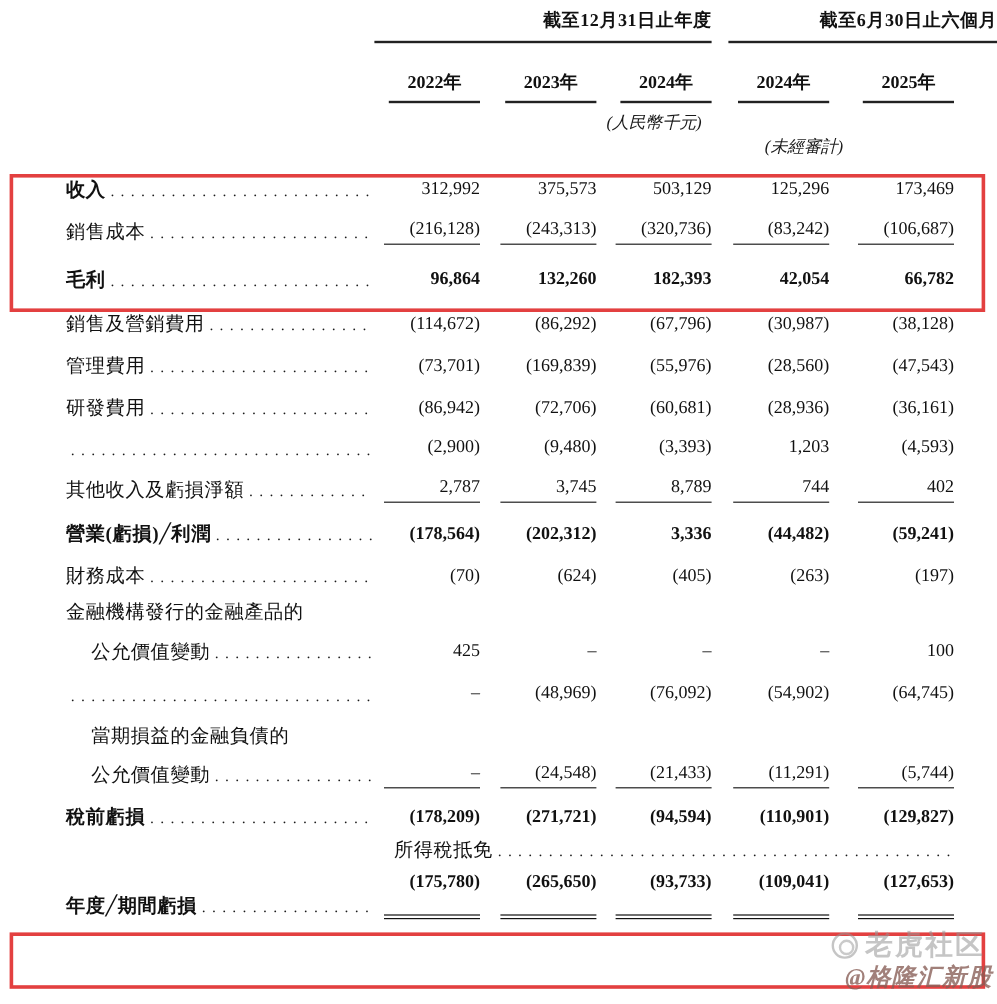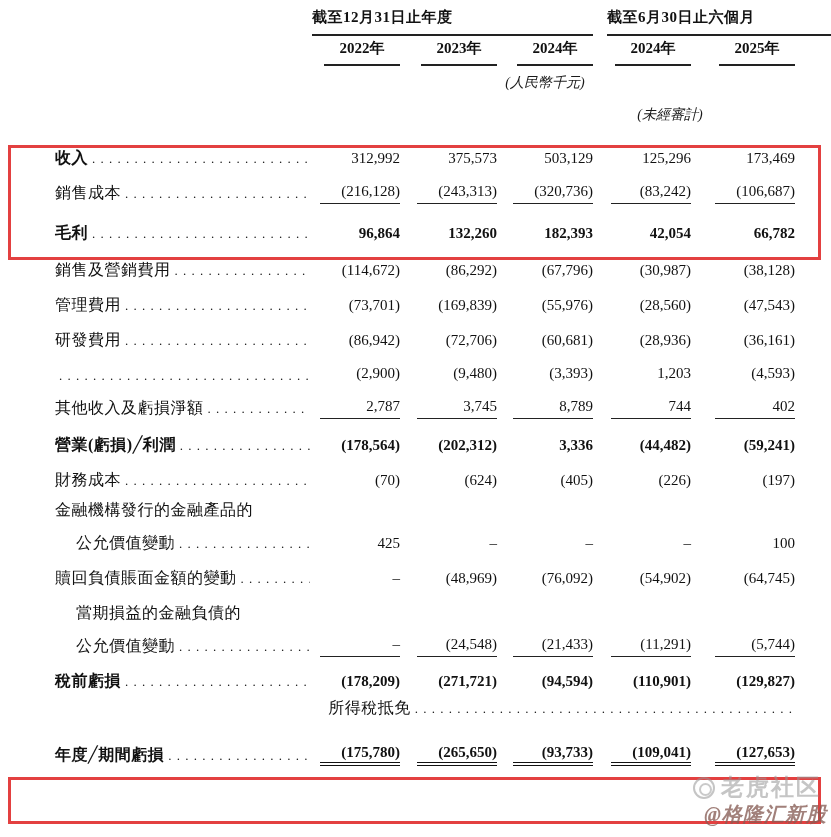--- a/index.html
+++ b/index.html
@@ -10,37 +10,37 @@
     overflow:hidden;
     font-family:"Liberation Serif","DejaVu Serif",serif;
     color:#111111;
   }
   
   .hdr{padding-top:8px;height:140px;box-sizing:border-box;}
   .hrow{display:flex;align-items:flex-end;}
   .sp{flex:0 0 auto;}
   .sp312{width:312px;} .sp497{width:497px;} .sp610{width:610px;}
   .grp{
-    text-align:left;font-weight:700;font-size:15px;
+    text-align:right;font-weight:700;font-size:15px;
     border-bottom:2px solid #222;padding-bottom:7px;letter-spacing:.5px;
   }
   .grp1{flex:0 0 281px;}
   .grp2{flex:0 0 224px;margin-left:14px;}
-  .yrrow{margin-top:3px;}
+  .yrrow{margin-top:23px;}
   .c1{flex:0 0 88px;} .c2{flex:0 0 97px;} .c3{flex:0 0 96px;} .c4{flex:0 0 98px;} .c5{flex:0 0 104px;}
   .ycell{text-align:right;}
   .yr-in{
     display:inline-block;width:76px;text-align:center;
     font-weight:700;font-size:15px;
     border-bottom:2px solid #222;padding-bottom:6px;
   }
   .noterow{margin-top:8px;}
   .note{font-style:italic;font-size:14px;text-align:center;color:#1a1a1a;}
   .note-rmb{flex:0 0 96px;}
-  .note-unaud{flex:0 0 120px;margin-top:14px;}
+  .note-unaud{flex:0 0 120px;margin-top:2px;}
   
   .rows{width:795px;}
   .trow{
     display:flex;align-items:flex-end;
     height:35px;box-sizing:border-box;padding-bottom:6px;
   }
   .trow:nth-child(3){height:40px;}
   .trow:nth-child(4){height:37px;}
   .trow:nth-child(7){height:33px;}
   .trow:nth-child(9){height:37px;justify-content:center;}
@@ -62,21 +62,21 @@
     content:". . . . . . . . . . . . . . . . . . . . . . . . . . . . . . . . . . . . . . . . . . . . .";
     font-size:13px;letter-spacing:1px;color:#1a1a1a;
   }
   .val{text-align:right;}
   .val-in{
     display:inline-block;min-width:80px;text-align:right;
     font-size:15px;padding-bottom:2px;white-space:nowrap;
   }
   .bold-values .val-in{font-weight:700;}
   .u-single .val-in{border-bottom:1.5px solid #222;padding-bottom:3px;}
-  .u-double .val-in{border-bottom:4px double #111;padding-bottom:1px;}
+  .u-double .val-in{border-bottom:4px double #111;padding-bottom:18px;}
   
   .hl-box{
     position:absolute;left:8px;width:813px;box-sizing:border-box;
     border:3px solid #e34040;pointer-events:none;z-index:5;
   }
   .hl-top{top:145px;height:115px;}
   .hl-bottom{top:777px;height:47px;}
   
   .wm1{
     position:absolute;top:772px;right:10px;z-index:6;
@@ -227,21 +227,21 @@
       <div class="val c5"><span class="val-in">(59,241)</span></div>
     </div>
       <div class="trow">
       <div class="lbl-cell">
         <span class="lbl">財務成本</span>
         <span class="dots"></span>
       </div>
       <div class="val c1"><span class="val-in">(70)</span></div>
       <div class="val c2"><span class="val-in">(624)</span></div>
       <div class="val c3"><span class="val-in">(405)</span></div>
-      <div class="val c4"><span class="val-in">(226)</span></div>
+      <div class="val c4"><span class="val-in">(263)</span></div>
       <div class="val c5"><span class="val-in">(197)</span></div>
     </div>
       <div class="trow no-leader">
       <div class="lbl-cell">
         <span class="lbl">金融機構發行的金融產品的</span>
 
       </div>
       <div class="val c1"><span class="val-in"></span></div>
       <div class="val c2"><span class="val-in"></span></div>
       <div class="val c3"><span class="val-in"></span></div>
@@ -254,21 +254,20 @@
         <span class="dots"></span>
       </div>
       <div class="val c1"><span class="val-in">425</span></div>
       <div class="val c2"><span class="val-in">–</span></div>
       <div class="val c3"><span class="val-in">–</span></div>
       <div class="val c4"><span class="val-in">–</span></div>
       <div class="val c5"><span class="val-in">100</span></div>
     </div>
       <div class="trow">
       <div class="lbl-cell">
-        <span class="lbl">贖回負債賬面金額的變動</span>
         <span class="dots"></span>
       </div>
       <div class="val c1"><span class="val-in">–</span></div>
       <div class="val c2"><span class="val-in">(48,969)</span></div>
       <div class="val c3"><span class="val-in">(76,092)</span></div>
       <div class="val c4"><span class="val-in">(54,902)</span></div>
       <div class="val c5"><span class="val-in">(64,745)</span></div>
     </div>
       <div class="trow indent no-leader">
       <div class="lbl-cell">

